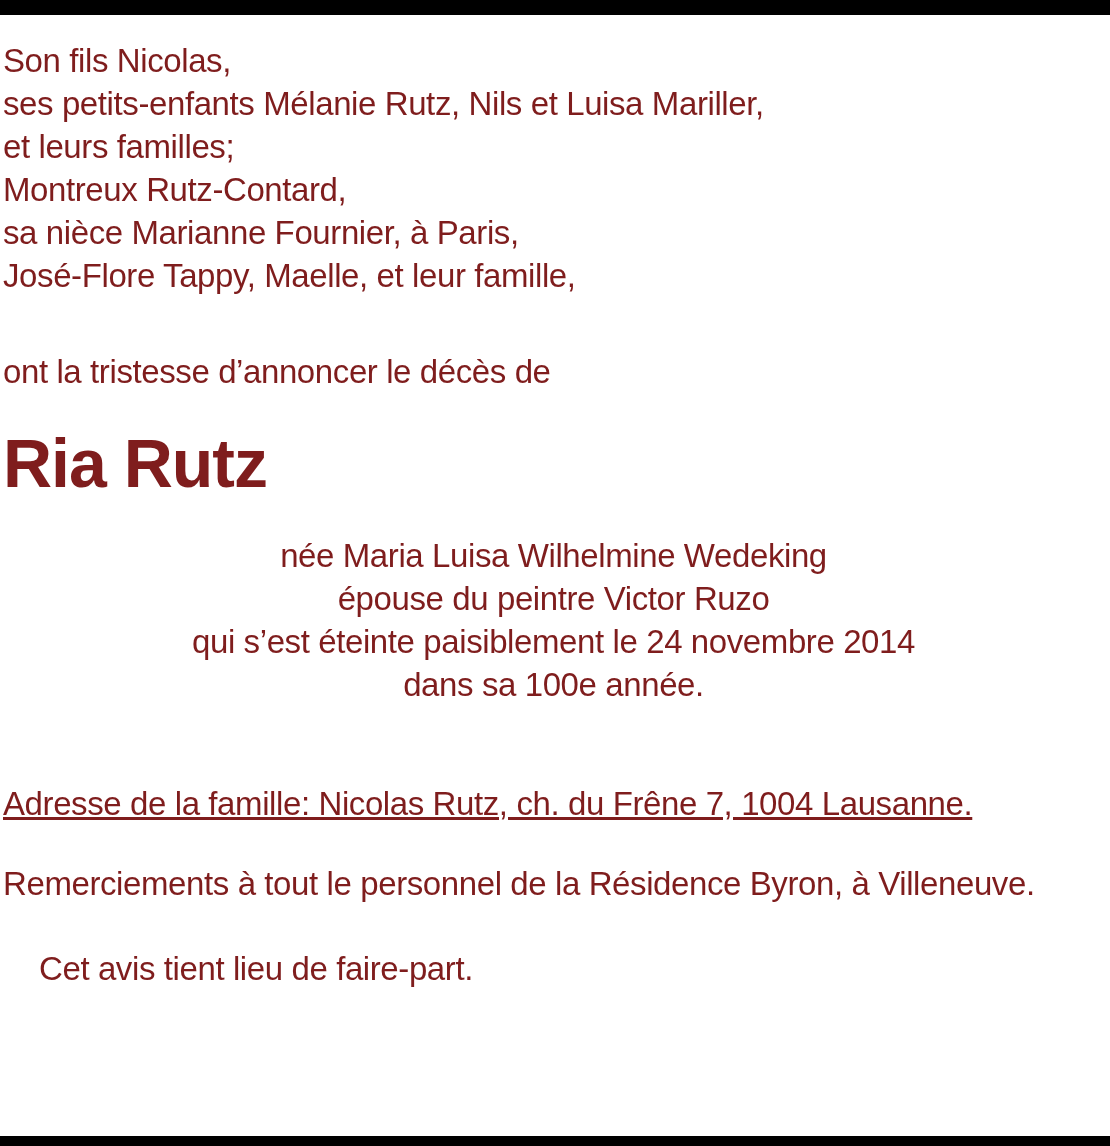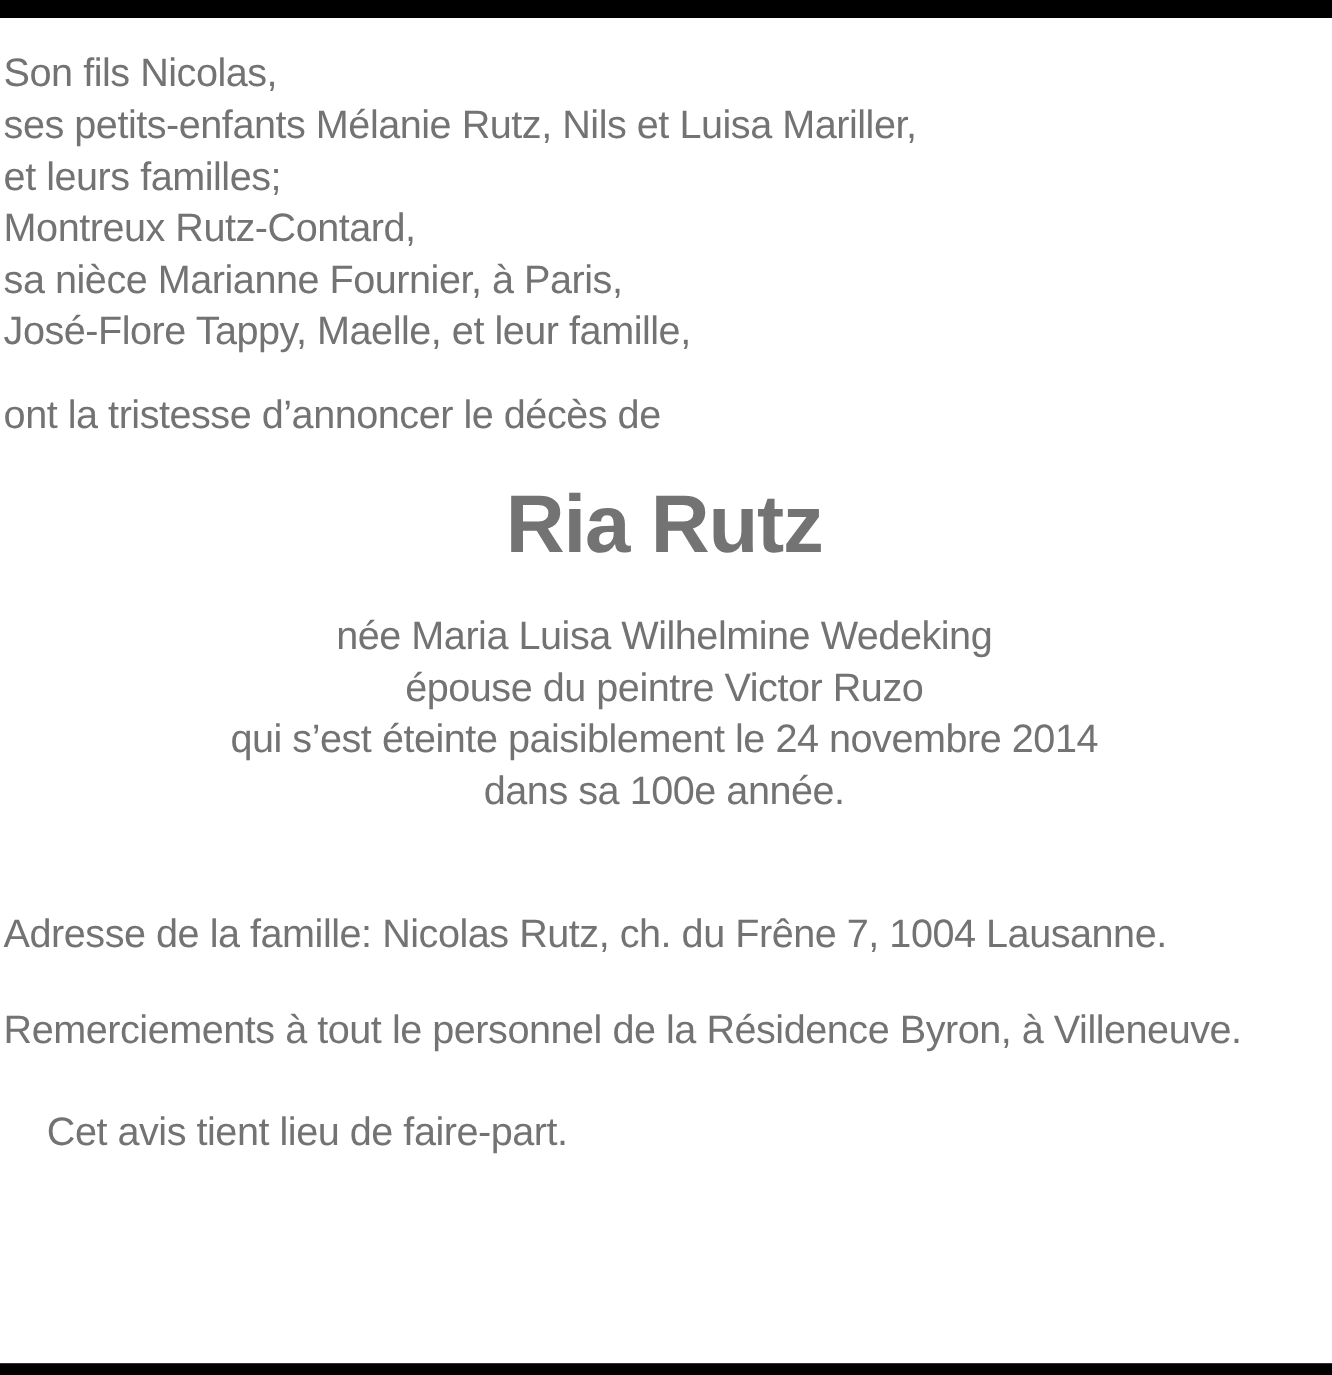--- a/index.html
+++ b/index.html
@@ -4,21 +4,21 @@
 <style>
   * { margin: 0; padding: 0; box-sizing: border-box; }
   html, body { background: #ffffff; }
   .page {
     position: relative;
     width: 1110px;
     height: 1146px;
     background: #ffffff;
     overflow: hidden;
     font-family: "Liberation Sans", "DejaVu Sans", sans-serif;
-    color: #737373;
+    color: #7f1d1d;
   }
   .bar-top {
     position: absolute;
     top: 0; left: 0; right: 0;
     height: 15px;
     background: #000000;
   }
   .bar-bottom {
     position: absolute;
     bottom: 0; left: 0; right: 0;
@@ -29,32 +29,32 @@
     position: absolute;
     top: 15px; left: 0; right: 0; bottom: 10px;
     padding: 24px 6px 0 3px;
     font-size: 33px;
     line-height: 43px;
     letter-spacing: -0.4px;
   }
   .line { white-space: nowrap; }
   .block-left { text-align: left; }
   .block-center { text-align: center; }
-  .announcement { margin-top: 27px; }
+  .announcement { margin-top: 53px; }
   .deceased-name {
     margin-top: 34px;
     font-size: 68px;
     line-height: 72px;
     font-weight: bold;
-    text-align: center;
+    text-align: left;
     letter-spacing: -1px;
   }
   .life-details { margin-top: 35px; }
   .ceremony { margin-top: 65px; }
-  .address { margin-top: 76px; }
+  .address { margin-top: 76px; text-decoration: underline; }
   .thanks { margin-top: 37px; }
   .closing { margin-top: 42px; margin-left: 36px; }
 </style>
 </head>
 <body>
 
 <div class="page">
   <div class="bar-top"></div>
 
   <div class="content">

